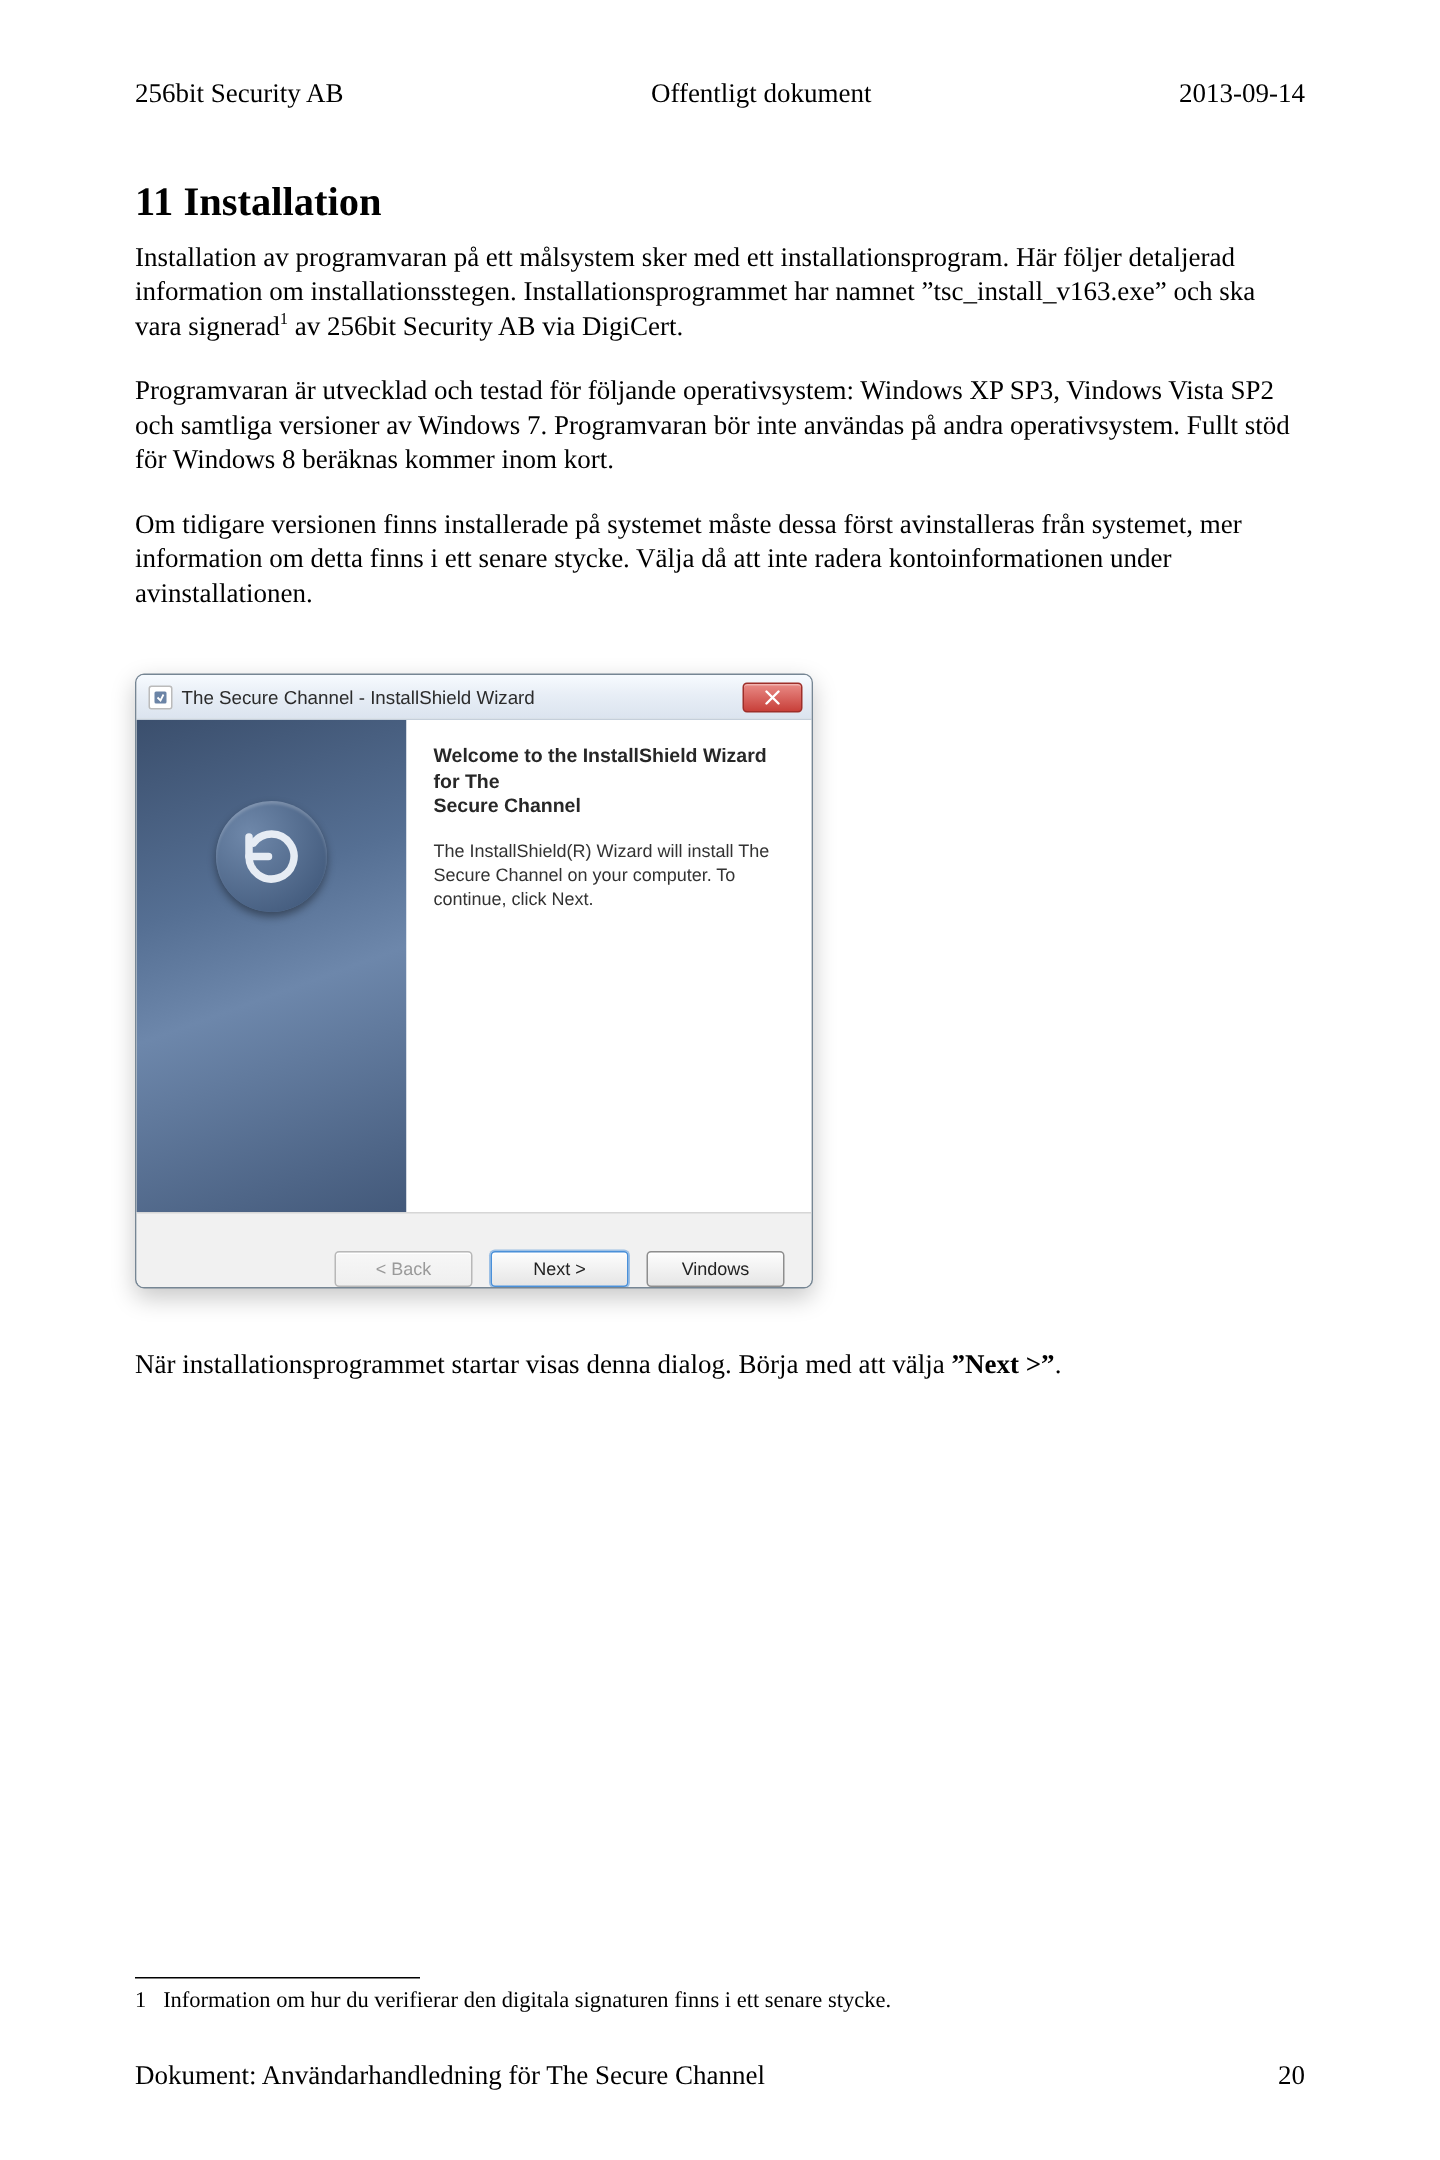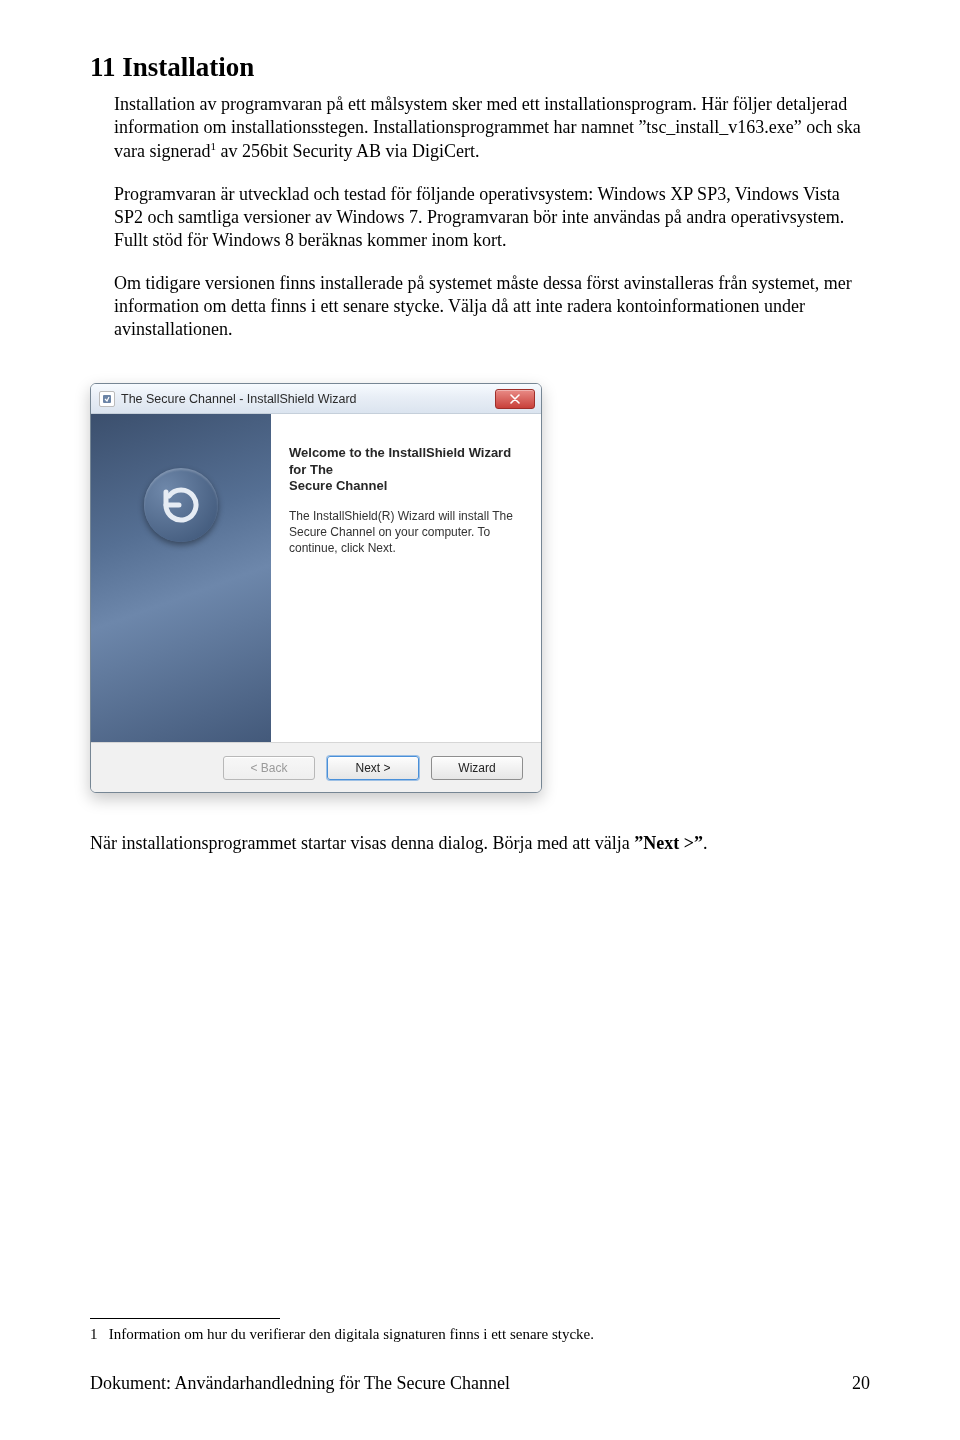--- a/index.html
+++ b/index.html
@@ -24,21 +24,20 @@
   }
   h1.section-title {
     font-size: 27px;
     font-weight: bold;
     margin: 0 0 10px 0;
   }
   .para {
     font-size: 18px;
     line-height: 1.28;
     margin-bottom: 20px;
-    margin-left: 24px;
   }
   .sup { font-size: 11px; vertical-align: super; }
   .screenshot-wrap {
     margin: 42px 0 40px 0;
   }
   
   .dlg {
     width: 452px;
     border: 1px solid #768694;
     border-radius: 6px;
@@ -103,34 +102,33 @@
     background: #fff;
     font-size: 12.5px;
     color: #272727;
   }
   .dlg-right .welcome {
     font-family: Tahoma, sans-serif;
     font-weight: bold;
     font-size: 13px;
     line-height: 1.25;
     margin-bottom: 14px;
-    margin-top: 15px;
   }
   .dlg-right .info {
     font-family: Tahoma, sans-serif;
     font-size: 12px;
     line-height: 1.35;
     color: #333;
   }
   .dlg-footer {
     height: 50px;
     background: #f1f1f1;
     border-top: 1px solid #d6d6d6;
     display: flex;
-    align-items: center;
+    align-items: flex-end;
     justify-content: flex-end;
     gap: 12px;
     padding: 0 18px;
   }
   .win-btn {
     min-width: 92px;
     height: 24px;
     border: 1px solid #8e8e8e;
     border-radius: 3px;
     background: linear-gradient(#fdfdfd, #e6e6e6);
@@ -174,20 +172,25 @@
     left: 90px;
     right: 90px;
     gap: 48px;
   }
 </style>
 </head>
 <body>
 
 <div class="page">
 
+  <div class="header-row">
+    <span>256bit Security AB</span>
+    <span>Offentligt dokument</span>
+    <span>2013-09-14</span>
+  </div>
 
   <h1 class="section-title">11 Installation</h1>
 
   <div class="para">
     <span>Installation av programvaran på ett målsystem sker med ett installationsprogram. Här följer detaljerad information om installationsstegen. Installationsprogrammet har namnet ”tsc_install_v163.exe” och ska vara signerad</span><span class="sup">1</span><span> av 256bit Security AB via DigiCert.</span>
   </div>
 
   <div class="para">Programvaran är utvecklad och testad för följande operativsystem: Windows XP SP3, Vindows Vista SP2 och samtliga versioner av Windows 7. Programvaran bör inte användas på andra operativsystem. Fullt stöd för Windows 8 beräknas kommer inom kort.</div>
   <div class="para">Om tidigare versionen finns installerade på systemet måste dessa först avinstalleras från systemet, mer information om detta finns i ett senare stycke. Välja då att inte radera kontoinformationen under avinstallationen.</div>
 
@@ -220,21 +223,21 @@
           <div class="welcome">
             <span>Welcome to the InstallShield Wizard for The</span><br>
             <span>Secure Channel</span>
           </div>
           <div class="info">The InstallShield(R) Wizard will install The Secure Channel on your computer. To continue, click Next.</div>
         </div>
       </div>
       <div class="dlg-footer">
         <div class="win-btn disabled">&lt; Back</div>
         <div class="win-btn primary">Next &gt;</div>
-        <div class="win-btn">Wizard</div>
+        <div class="win-btn">Vindows</div>
       </div>
     </div>
   </div>
 
   <div class="caption">
     <span>När installationsprogrammet startar visas denna dialog. Börja med att välja </span><span class="bold">”Next &gt;”</span><span>.</span>
   </div>
 
   <div style="position:absolute; bottom:96px; left:90px; right:90px;">
     <hr class="footnote-rule">

